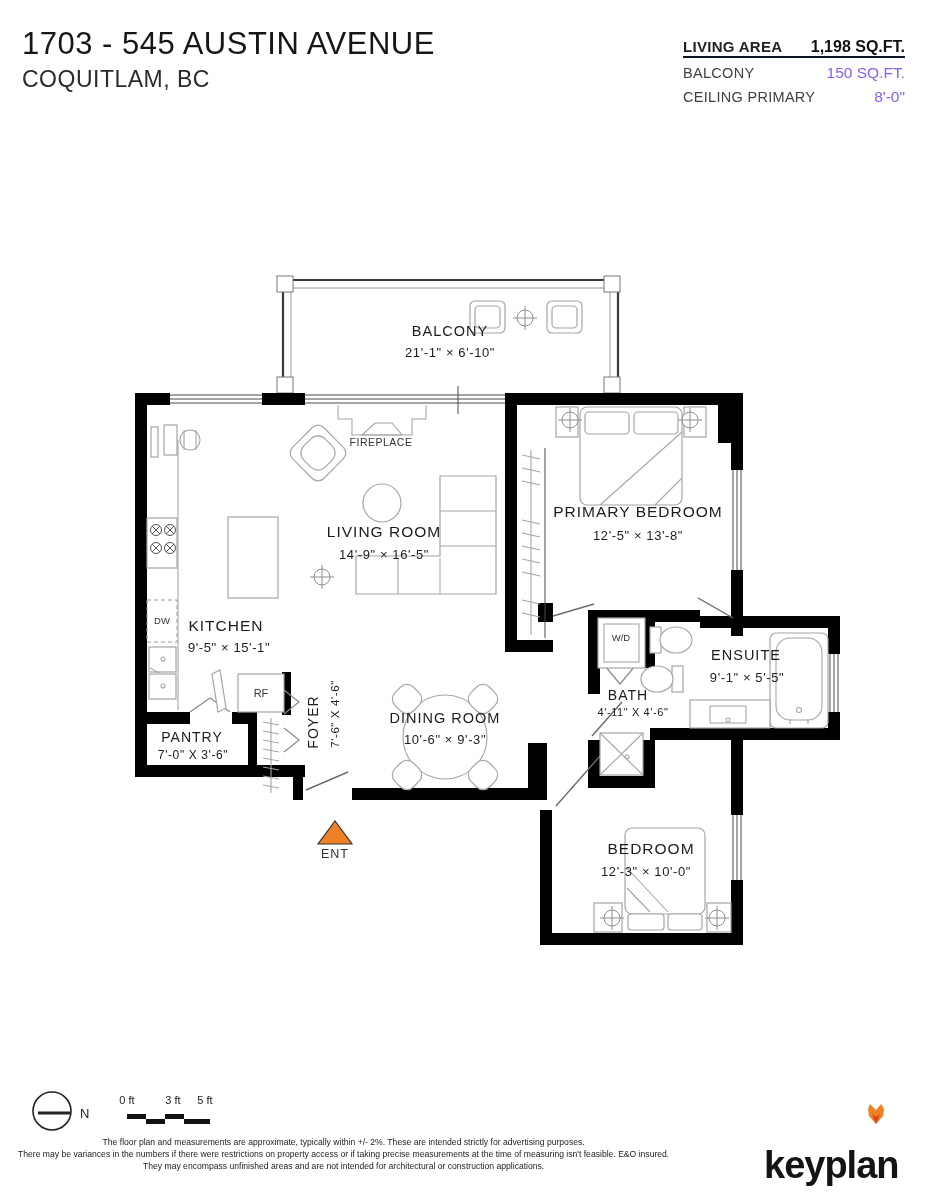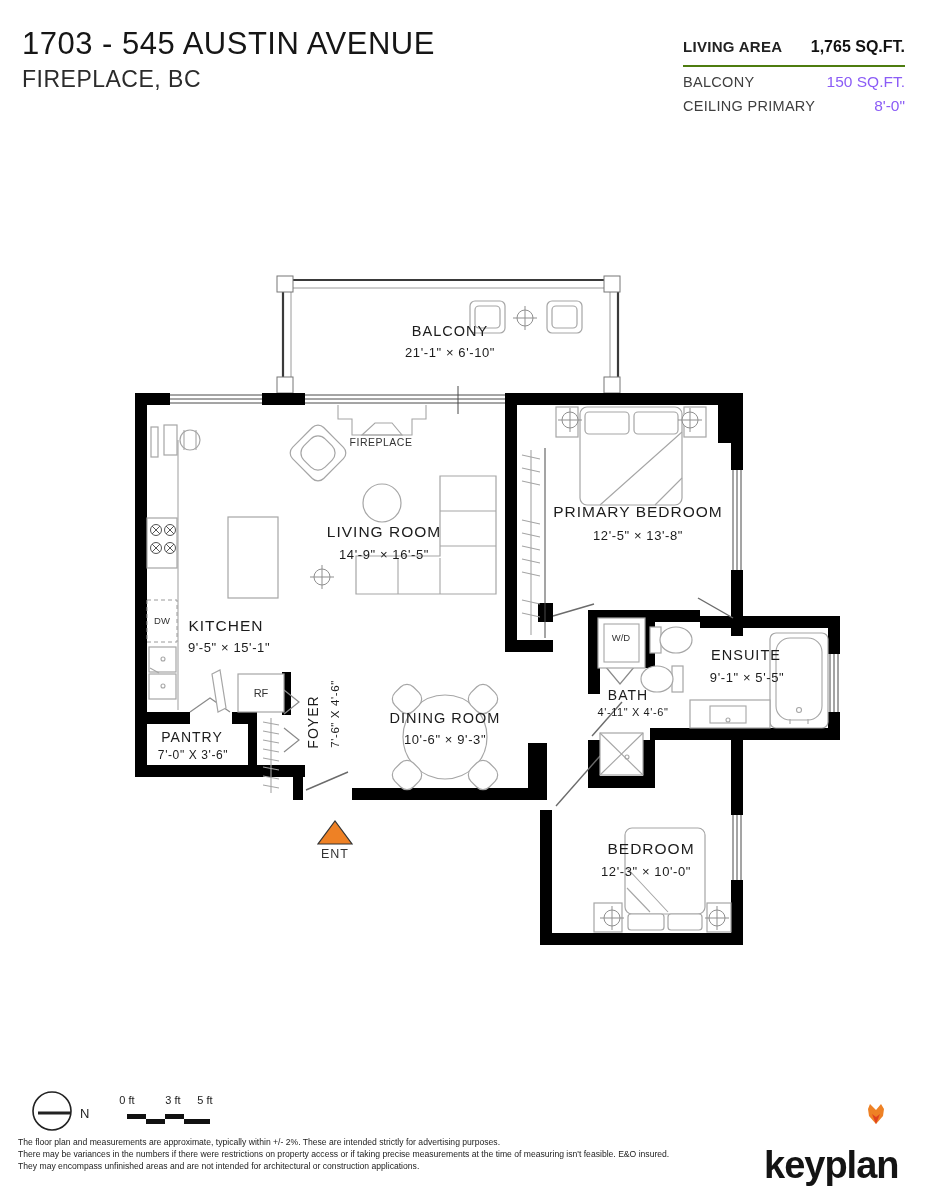--- a/index.html
+++ b/index.html
@@ -7,55 +7,55 @@
        font-family:"Liberation Sans","DejaVu Sans",sans-serif;color:#1a1a1a;}
   .page{position:absolute;inset:0;}
 
   
   .hdr-title{position:absolute;left:22px;top:26px;font-size:31px;font-weight:normal;
              letter-spacing:0.5px;color:#161616;}
   .hdr-sub{position:absolute;left:22px;top:66px;font-size:23px;font-weight:normal;
            letter-spacing:0.5px;color:#2b2b2b;}
   .stats{position:absolute;left:683px;top:38px;width:222px;}
   .stats .row{display:flex;justify-content:space-between;align-items:baseline;}
-  .stats .row.first{padding-bottom:9px;border-bottom:2px solid #4d7c0f;margin-bottom:0;}
+  .stats .row.first{border-bottom:2px solid #0f172a;margin-bottom:0;}
   .stats .row.first .lbl{font-weight:bold;font-size:15px;color:#222;}
   .stats .row.first .val{font-weight:bold;font-size:16px;color:#111;}
   .stats .lbl{font-size:14.5px;color:#3f3f3f;letter-spacing:0.3px;}
   .stats .val{font-size:15.5px;color:#8b5cf6;}
   .stats .row + .row{margin-top:6px;}
 
   
   svg.plan{position:absolute;left:0;top:0;}
   text.room{font-size:15.5px;letter-spacing:1px;fill:#1c1c1c;}
   text.dims{font-size:13px;letter-spacing:0.6px;fill:#1c1c1c;}
   text.tiny{font-size:9.5px;fill:#333;}
   .furn{fill:#ffffff;stroke:#a6a6a6;stroke-width:1.2;}
   .furnln{stroke:#a6a6a6;stroke-width:1.1;fill:none;}
   .winln{stroke:#4a4a4a;stroke-width:1;}
   .doorln{stroke:#6b6b6b;stroke-width:1.4;}
 
   
-  .disclaimer{position:absolute;left:18px;top:1136px;font-size:8.6px;line-height:12px;color:#222;}
+  .disclaimer{position:absolute;left:18px;top:1136px;font-size:8.6px;line-height:12px;color:#222;text-align:center;}
   .logo{position:absolute;left:764px;top:1144px;font-size:38px;font-weight:600;
         letter-spacing:-1px;color:#141414;}
   .logo-mark{position:absolute;left:866px;top:1100px;}
 </style>
 </head>
 <body>
 
 <div class="page">
 
   <div class="hdr-title">1703 - 545 AUSTIN AVENUE</div>
-  <div class="hdr-sub">FIREPLACE, BC</div>
+  <div class="hdr-sub">COQUITLAM, BC</div>
 
   <div class="stats">
     <div class="row first">
       <span class="lbl">LIVING AREA</span>
-      <span class="val">1,765 SQ.FT.</span>
+      <span class="val">1,198 SQ.FT.</span>
     </div>
     <div class="row">
       <span class="lbl">BALCONY</span>
       <span class="val">150 SQ.FT.</span>
     </div>
     <div class="row">
       <span class="lbl">CEILING PRIMARY</span>
       <span class="val">8'-0"</span>
     </div>
   </div>

